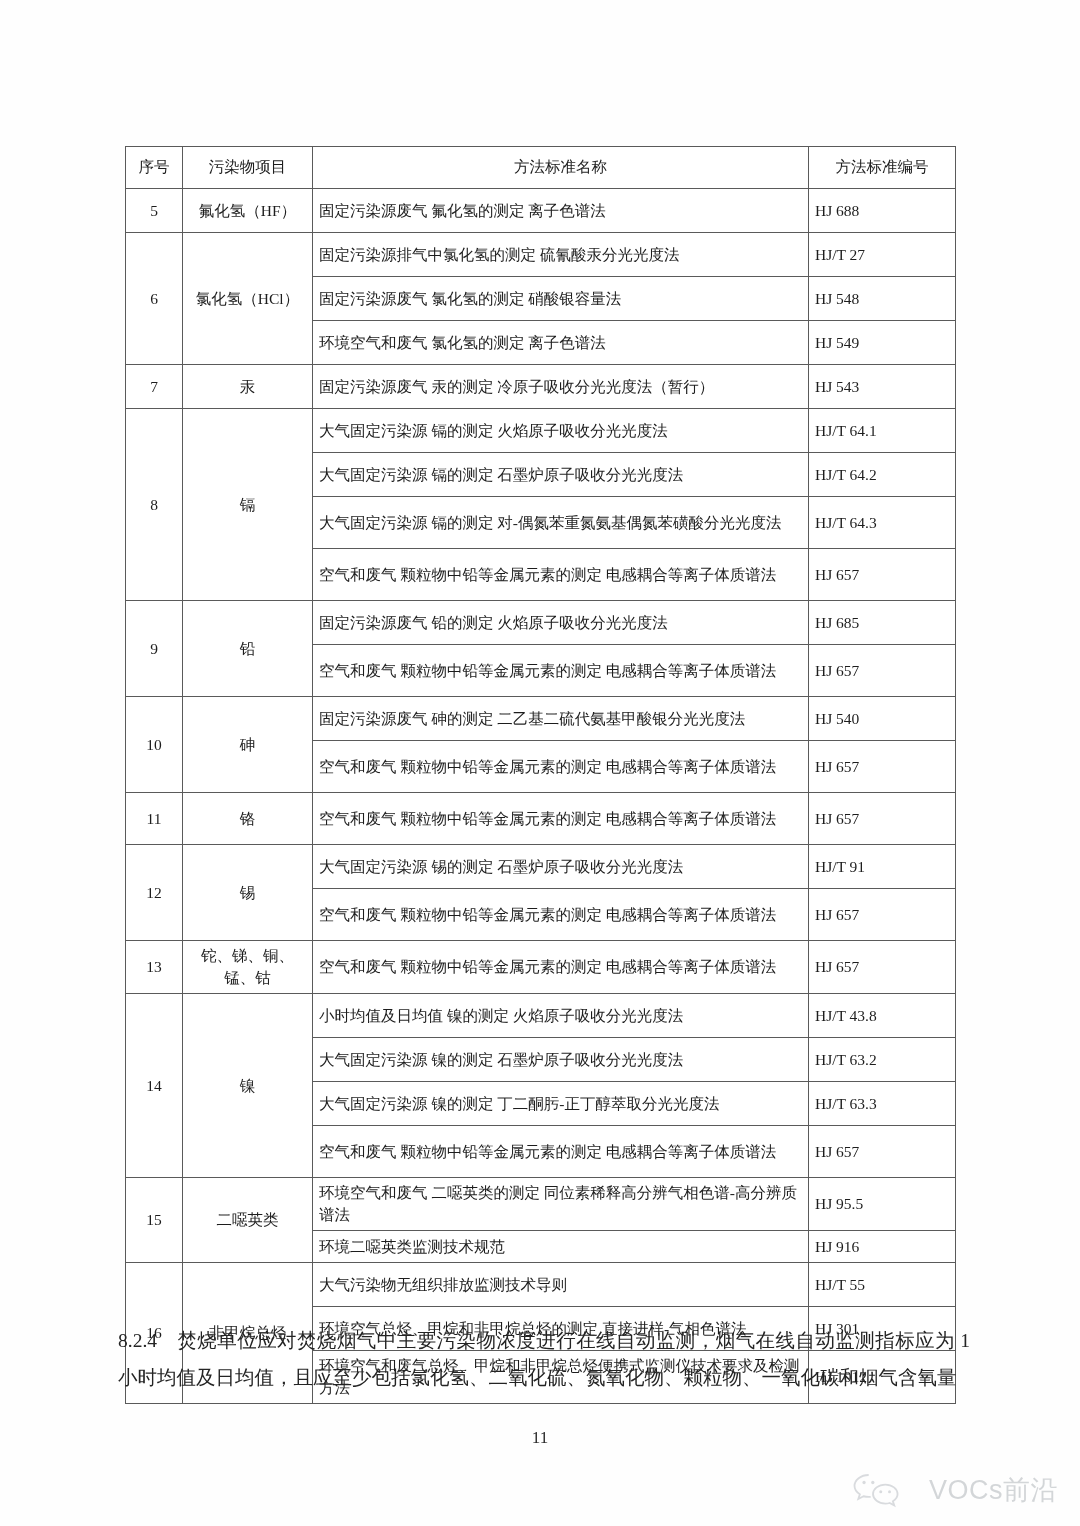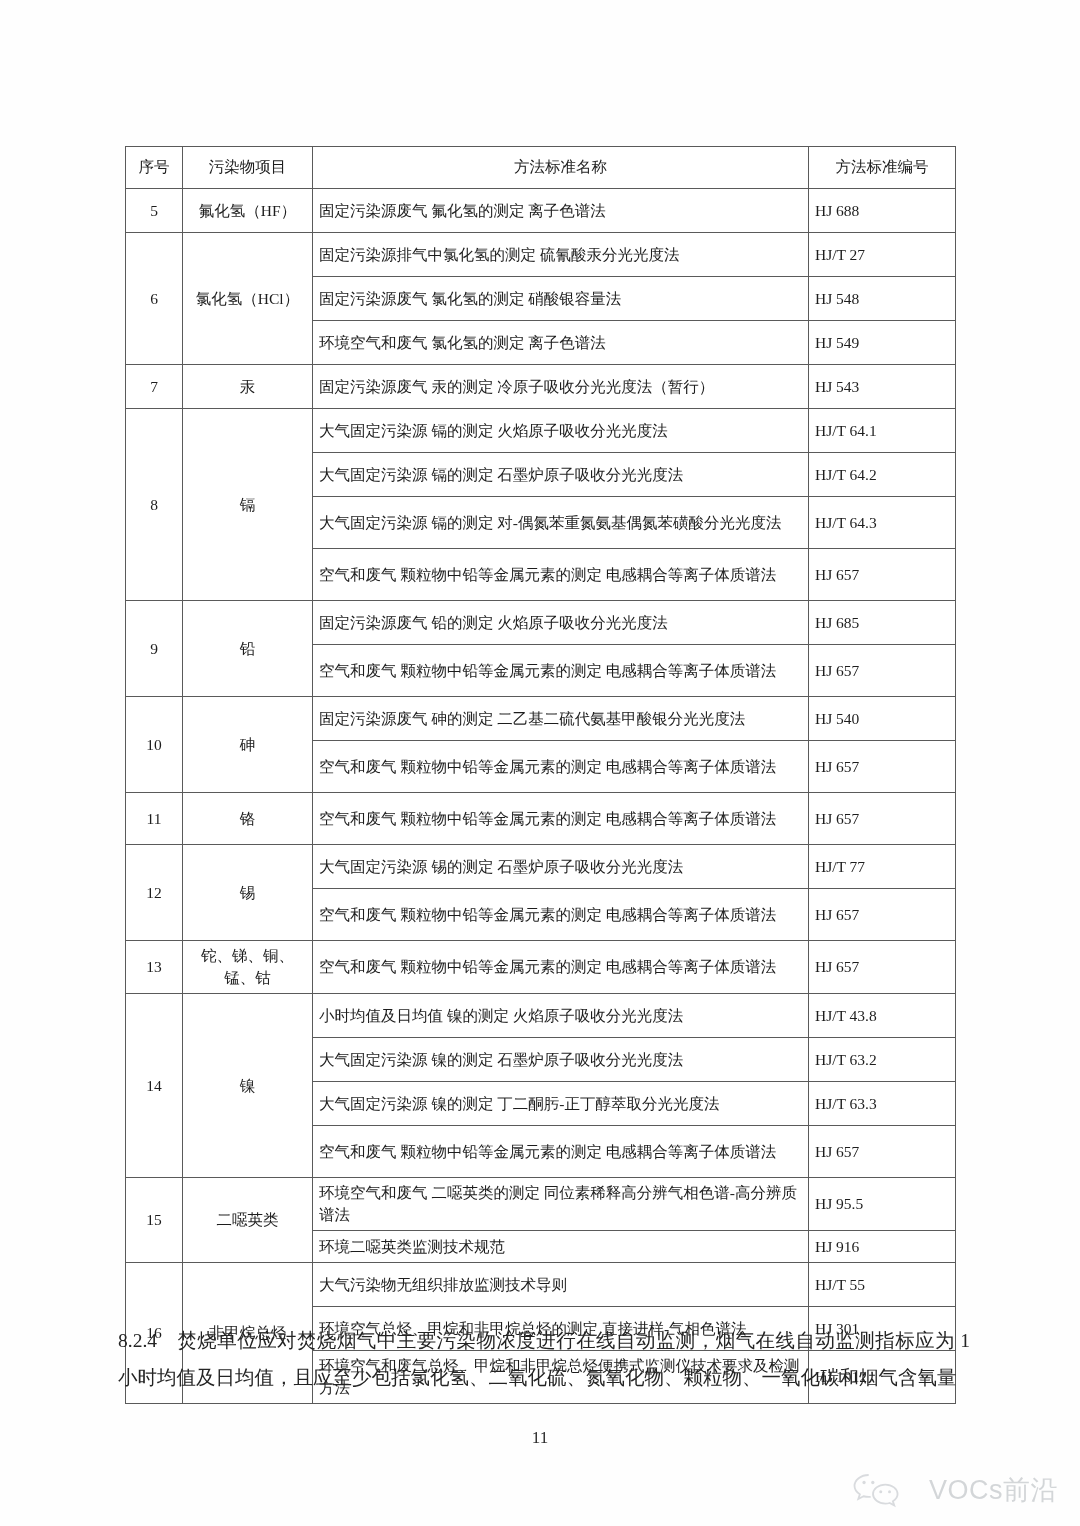--- a/index.html
+++ b/index.html
@@ -215,21 +215,21 @@
           <td class="no two">11</td>
           <td class="item two">铬</td>
           <td class="name two">空气和废气  颗粒物中铅等金属元素的测定  电感耦合等离子体质谱法</td>
           <td class="code two">HJ 657</td>
         </tr>
 
         <tr>
           <td class="no" rowspan="2">12</td>
           <td class="item" rowspan="2">锡</td>
           <td class="name med">大气固定污染源  锡的测定  石墨炉原子吸收分光光度法</td>
-          <td class="code med">HJ/T 77</td>
+          <td class="code med">HJ/T 91</td>
         </tr>
         <tr>
           <td class="name two">空气和废气  颗粒物中铅等金属元素的测定  电感耦合等离子体质谱法</td>
           <td class="code two">HJ 657</td>
         </tr>
 
         <tr>
           <td class="no two">13</td>
           <td class="item two">铊、锑、铜、锰、钴</td>
           <td class="name two">空气和废气  颗粒物中铅等金属元素的测定  电感耦合等离子体质谱法</td>

